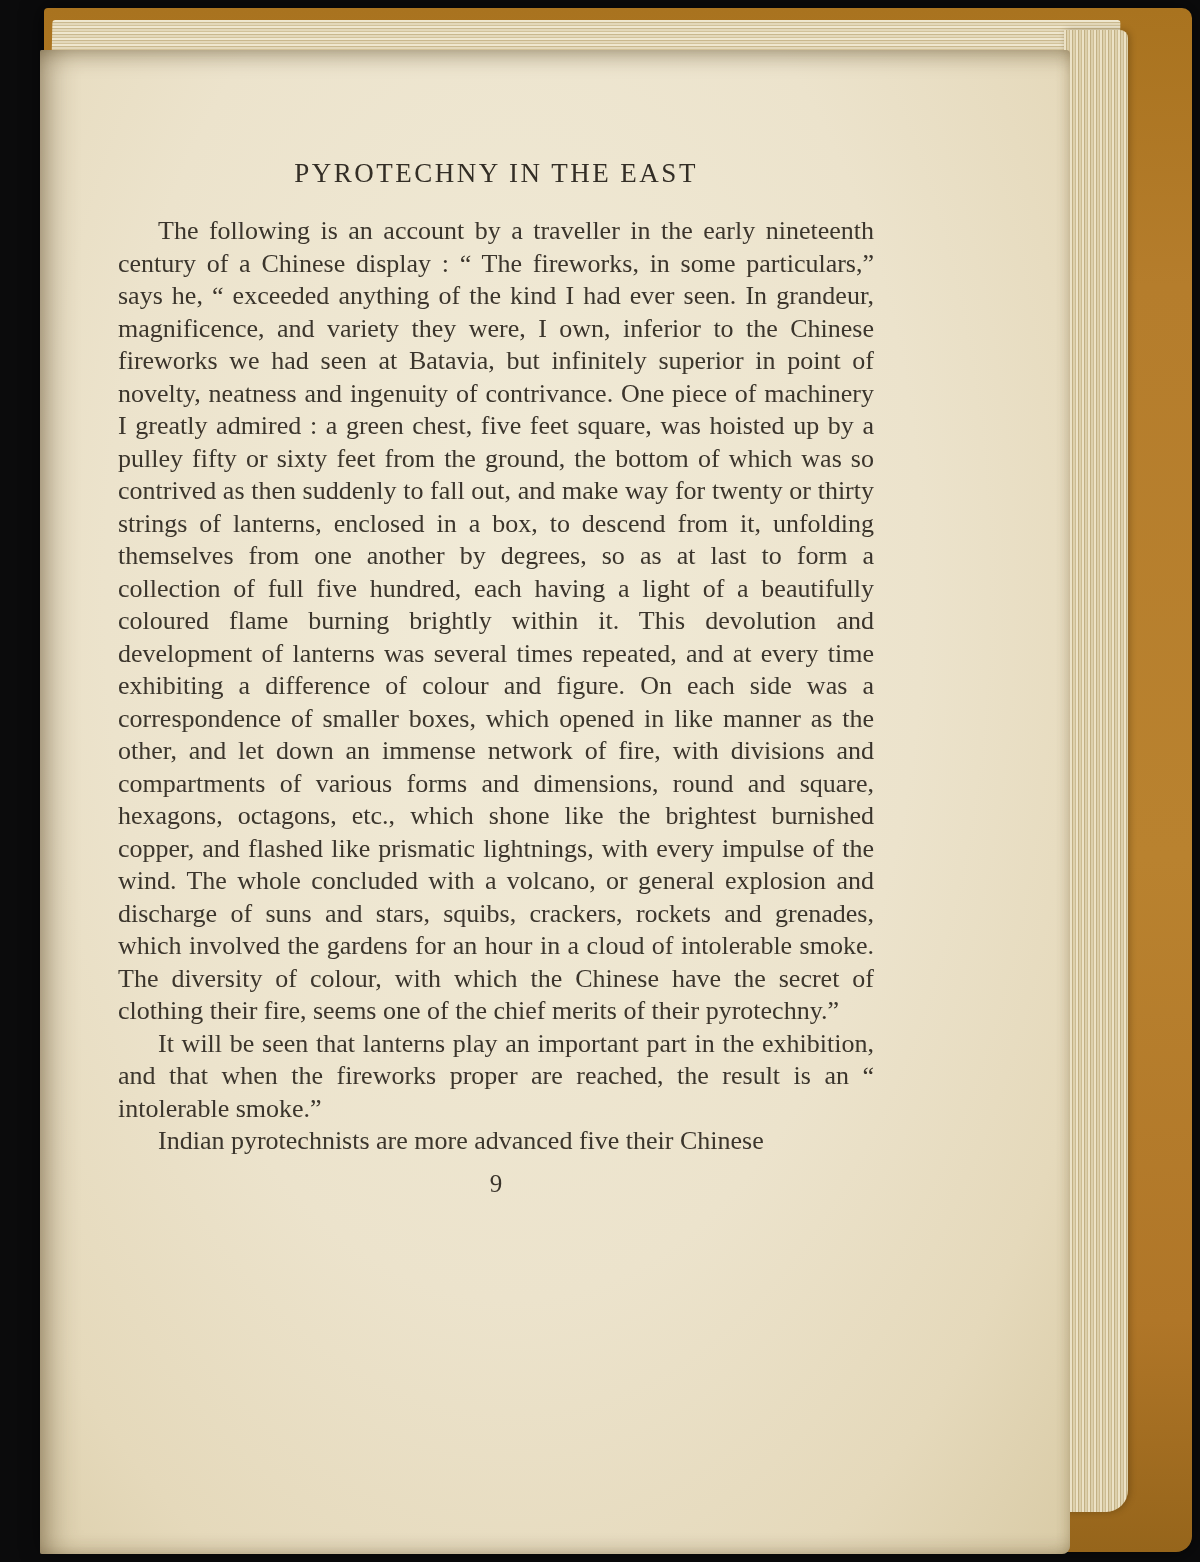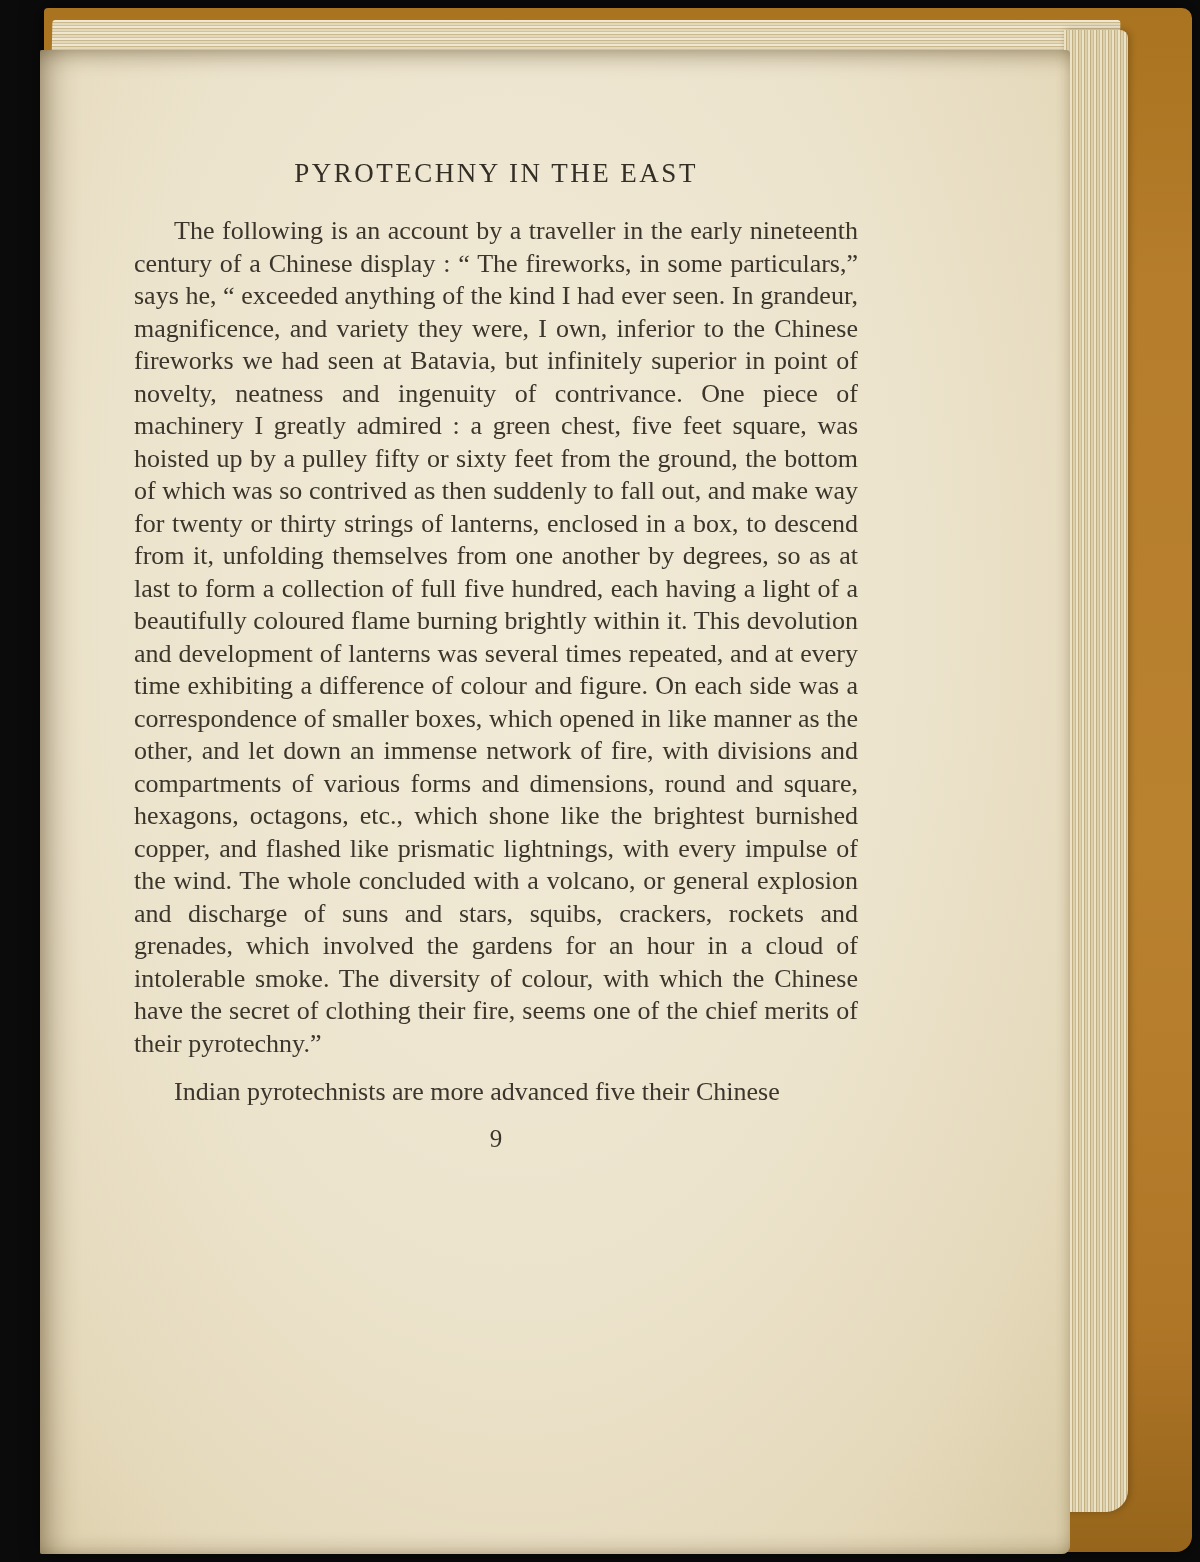--- a/index.html
+++ b/index.html
@@ -69,21 +69,21 @@
   .page-title {
     text-align: center;
     font-size: 27px;
     letter-spacing: 2.5px;
     margin: 0 0 26px 0;
     font-weight: normal;
     color: #332e26;
   }
 
   .body-text p {
-    margin: 16px;
+    margin: 0;
     font-size: 26px;
     line-height: 32.5px;
     text-align: justify;
     text-indent: 40px;
     color: #3b352c;
   }
 
   .page-number {
     text-align: center;
     font-size: 25px;
@@ -102,20 +102,21 @@
 
   <div class="page-edge-right"></div>
 
   <div class="book-page">
     <div class="text-block">
 
       <h1 class="page-title">PYROTECHNY IN THE EAST</h1>
 
       <div class="body-text">
         <p>The following is an account by a traveller in the early nineteenth century of a Chinese display : “ The fireworks, in some particulars,” says he, “ exceeded anything of the kind I had ever seen. In grandeur, magnificence, and variety they were, I own, inferior to the Chinese fireworks we had seen at Batavia, but infinitely superior in point of novelty, neatness and ingenuity of contrivance. One piece of machinery I greatly admired : a green chest, five feet square, was hoisted up by a pulley fifty or sixty feet from the ground, the bottom of which was so contrived as then suddenly to fall out, and make way for twenty or thirty strings of lanterns, enclosed in a box, to descend from it, unfolding themselves from one another by degrees, so as at last to form a collection of full five hundred, each having a light of a beautifully coloured flame burning brightly within it. This devolution and development of lanterns was several times repeated, and at every time exhibiting a difference of colour and figure. On each side was a correspondence of smaller boxes, which opened in like manner as the other, and let down an immense network of fire, with divisions and compartments of various forms and dimensions, round and square, hexagons, octagons, etc., which shone like the brightest burnished copper, and flashed like prismatic lightnings, with every impulse of the wind. The whole concluded with a volcano, or general explosion and discharge of suns and stars, squibs, crackers, rockets and grenades, which involved the gardens for an hour in a cloud of intolerable smoke. The diversity of colour, with which the Chinese have the secret of clothing their fire, seems one of the chief merits of their pyrotechny.”</p>
+        <p>It will be seen that lanterns play an important part in the exhibition, and that when the fireworks proper are reached, the result is an “ intolerable smoke.”</p>
         <p>Indian pyrotechnists are more advanced five their Chinese</p>
       </div>
 
       <div class="page-number">9</div>
 
     </div>
   </div>
 
 </div>
 

